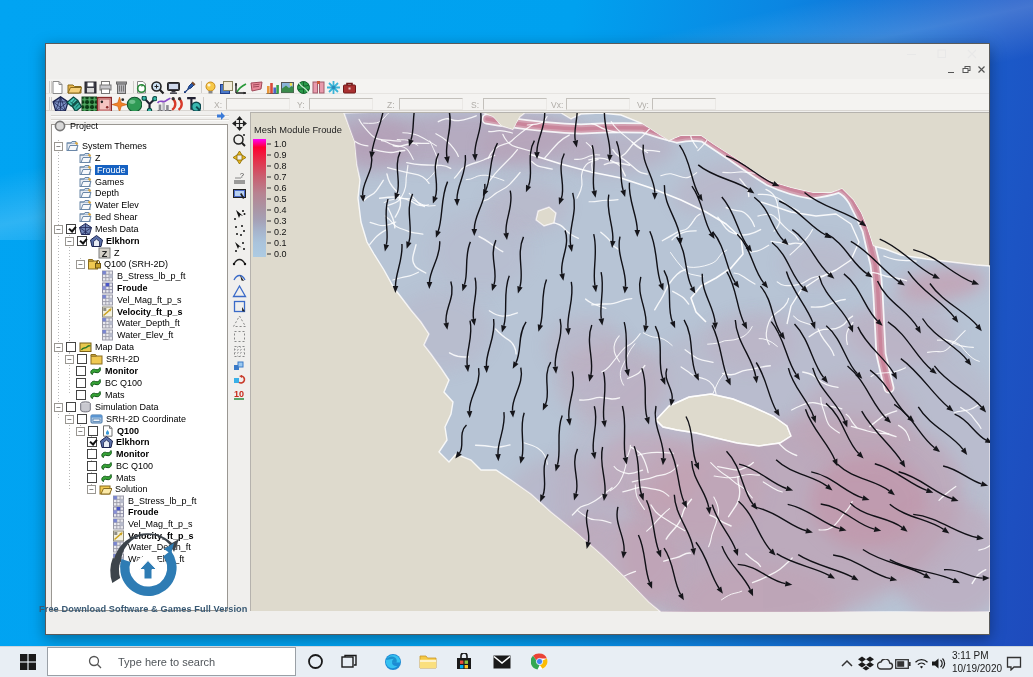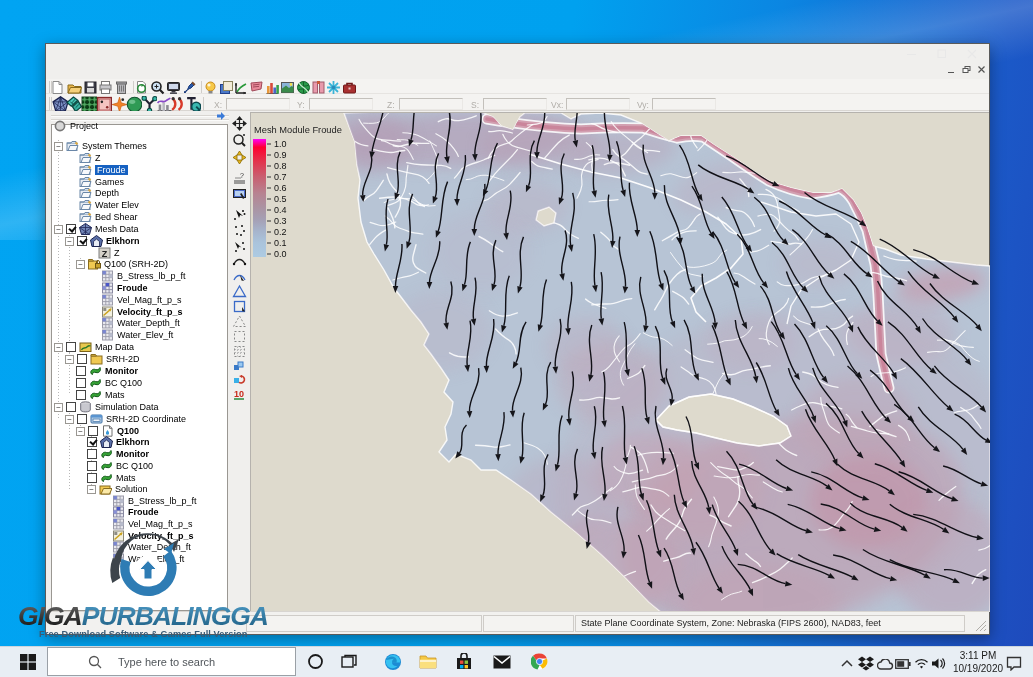--- a/index.html
+++ b/index.html
@@ -1173,28 +1173,20 @@
 <text x="23" y="111.2" font-size="9" font-family="Liberation Sans" fill="#111">0.3</text>
 <line x1="16" y1="119.0" x2="20" y2="119.0" stroke="#333" stroke-width="1"></line>
 <text x="23" y="122.2" font-size="9" font-family="Liberation Sans" fill="#111">0.2</text>
 <line x1="16" y1="130.0" x2="20" y2="130.0" stroke="#333" stroke-width="1"></line>
 <text x="23" y="133.2" font-size="9" font-family="Liberation Sans" fill="#111">0.1</text>
 <line x1="16" y1="141.0" x2="20" y2="141.0" stroke="#333" stroke-width="1"></line>
 <text x="23" y="144.2" font-size="9" font-family="Liberation Sans" fill="#111">0.0</text>
 </svg>
       </div>
 </div>
-<div id="statusbar">
-      <div class="sseg" style="left:200px;width:236px"></div>
-<div class="sseg" style="left:437px;width:91px"></div>
-<div class="sseg" style="left:529px;width:390px;padding:2px 0 0 5px">State Plane Coordinate System, Zone: Nebraska (FIPS 2600), NAD83, feet</div>
-<svg width="12" height="12" style="position:absolute;right:2px;bottom:2px">
-        <path d="M11,1 L1,11 M11,5 L5,11 M11,9 L9,11" stroke="#b0ada8"></path>
-      </svg>
-    </div>
 </div>
 <div id="taskbar"></div>
 <div id="search"><svg width="14" height="14" viewBox="0 0 14 14" style="margin:0 16px 0 40px">
       <circle cx="6" cy="6" r="4.5" fill="none" stroke="#555" stroke-width="1.3"></circle>
       <path d="M9.3,9.3 L13,13" stroke="#555" stroke-width="1.3"></path>
     </svg>Type here to search</div>
 <div style="position:absolute;left:12px;top:646px;width:31px;height:31px;display:flex;align-items:center;justify-content:center">
     <svg width="16" height="16" viewBox="0 0 16 16">
       <rect x="0" y="0" width="7.4" height="7.4" fill="#1a1a1a"></rect>
       <rect x="8.6" y="0" width="7.4" height="7.4" fill="#1a1a1a"></rect>
@@ -1270,29 +1262,28 @@
     <g fill="none" stroke="#1a1a1a" stroke-width="1.3">
       <path d="M1.5,5.2 A8.5,8.5 0 0 1 13.5,5.2"></path>
       <path d="M3.9,7.6 A5.2,5.2 0 0 1 11.1,7.6"></path>
     </g>
     <path d="M6,9.7 A2.2,2.2 0 0 1 9,9.7 L7.5,11.6 Z" fill="#1a1a1a"></path>
   </svg>
 <svg class="tray" style="left:931px;top:657px" width="15" height="13">
     <path d="M1,4.5 H4 L7.5,1.5 V11.5 L4,8.5 H1 Z" fill="#1a1a1a"></path>
     <path d="M9.5,3 a4.5,4.5 0 0 1 0,7 M11.5,1.5 a7,7 0 0 1 0,10" fill="none" stroke="#1a1a1a" stroke-width="1.2"></path>
   </svg>
-<div class="tray" style="left:952px;top:650px;width:52px;text-align:center;line-height:1.25">3:11 PM<br>10/19/2020</div>
+<div class="tray" style="left:952px;top:650px;width:52px;text-align:left;line-height:1.25">3:11 PM<br>10/19/2020</div>
 <svg class="tray" style="left:1006px;top:656px" width="16" height="15">
     <path d="M1.5,1.5 H14.5 V11 H8 L5,14 V11 H1.5 Z" fill="none" stroke="#333" stroke-width="1.3"></path>
   </svg>
 <div id="wm">
 <svg width="84" height="84" viewBox="0 0 84 84" style="position:absolute;left:88px;top:-76px">
 <g transform="translate(42,41)">
 <path d="M -34,-9 A 35 35 0 0 1 24,-25 L 31,-29 L 26,-16 A 27.5 27.5 0 0 0 -27,-6 Z" fill="#3d444b"></path>
 <path d="M -35.7,15 A 36 36 0 0 1 -35.2,-10 L -27.6,-7 a 28 28 0 0 0 -0.2,17 Z" fill="#3d444b"></path>
 <path d="M 19,-14.5 A 23.5 23.5 0 1 1 -22,-7.5" fill="none" stroke="#2e7cb4" stroke-width="9.5"></path>
 <path d="M 16,-19 l 10,-6 -3,11 Z" fill="#2e7cb4"></path>
 <circle cx="0" cy="1" r="13.5" fill="#fff"></circle>
 <path d="M0,-7.5 L8.5,1.5 H4 V11 H-4 V1.5 H-8.5 Z" fill="#2e7cb4" stroke="#fff" stroke-width="1"></path>
 </g>
     </svg>
-<div id="wmtext"><span class="g1">GIGA</span><span class="g2">PURBALINGGA</span></div>
 <div id="wmsub" style="margin-left:21px">Free Download Software &amp; Games Full Version</div>
 </div>
 </body></html>

